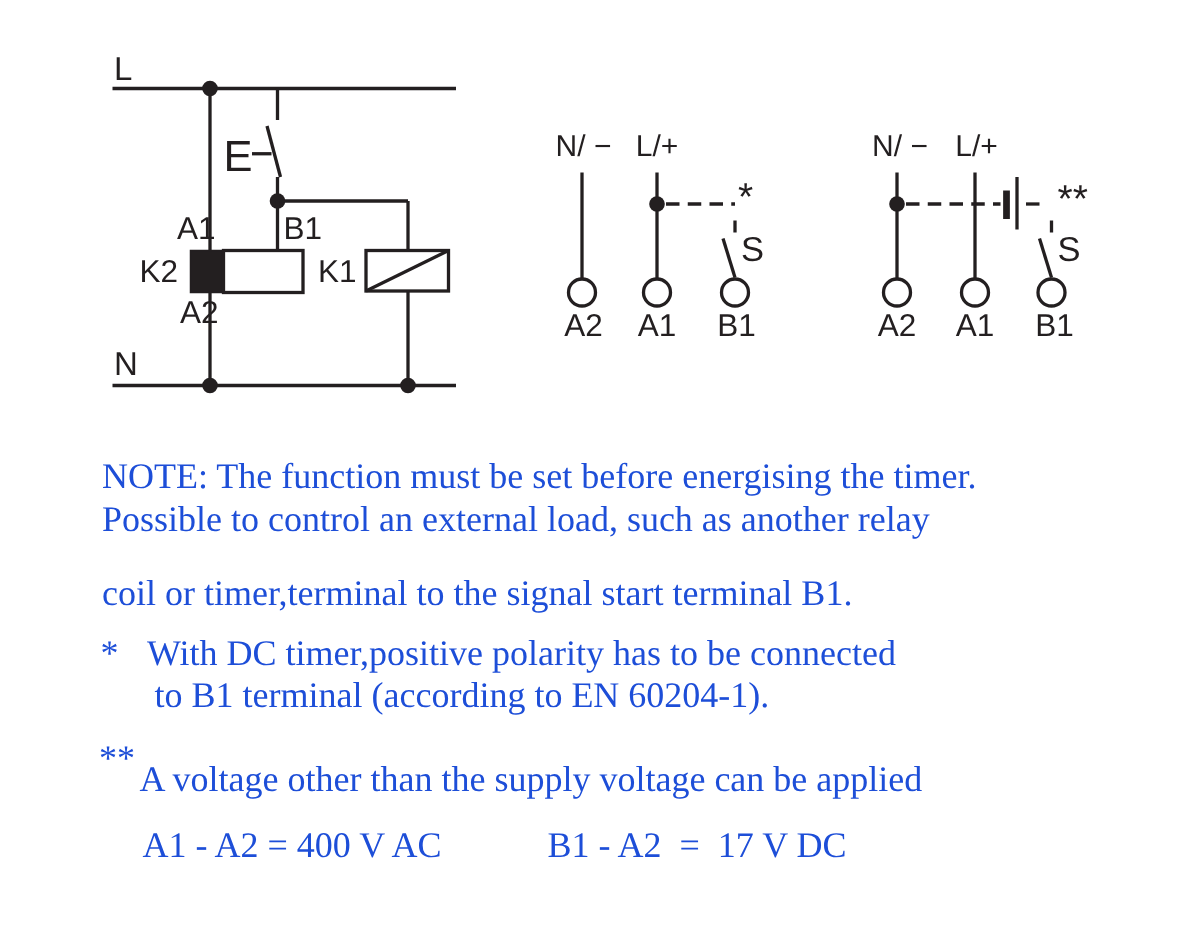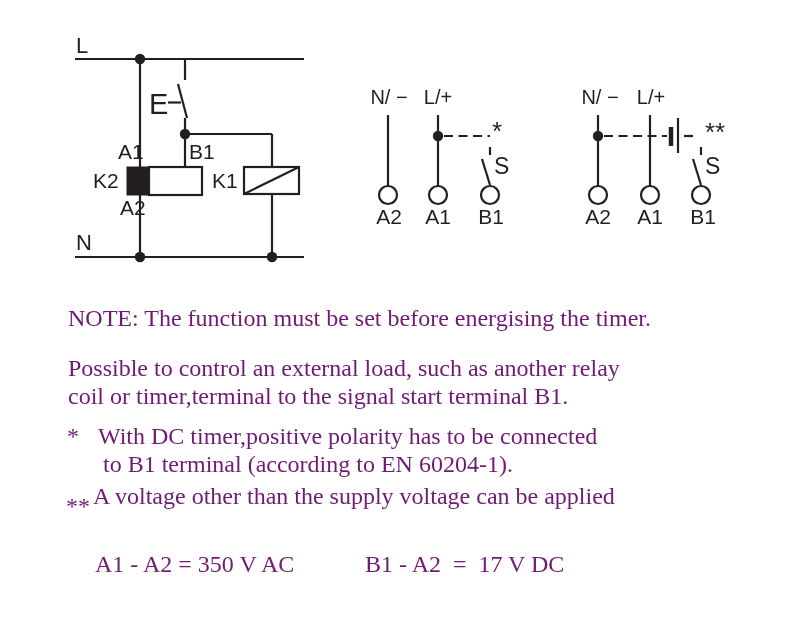--- a/index.html
+++ b/index.html
@@ -20,21 +20,21 @@
   .lbl{font-size:21px;}
   .lbl-rail{font-size:22px;}
   .lbl-top{font-size:20px;}
   .lbl-e{font-size:29px;}
   .lbl-s{font-size:23px;}
   .lbl-star{font-size:26px;}
   .mid{text-anchor:middle;}
   
   .txt{
     position:absolute;font-family:"Liberation Serif",serif;font-size:24px;
-    line-height:1;color:#701a75;white-space:pre;
+    line-height:1;color:#1d4ed8;white-space:pre;
   }
 </style>
 </head>
 <body>
 
 <div class="page">
 
   <svg class="diagram-layer" width="800" height="290" viewBox="0 0 800 290">
 
     <g>
@@ -117,26 +117,26 @@
       <circle cx="701" cy="195" r="9" class="term"></circle>
 
       <text x="598" y="224" class="lbl mid">A2</text>
       <text x="650" y="224" class="lbl mid">A1</text>
       <text x="703" y="224" class="lbl mid">B1</text>
     </g>
   </svg>
 
   <div class="txt" style="left:68px;top:306px">NOTE: The function must be set before energising the timer.</div>
 
-  <div class="txt" style="left:68px;top:356px">Possible to control an external load, such as another relay</div>
+  <div class="txt" style="left:68px;top:335px">Possible to control an external load, such as another relay</div>
   <div class="txt" style="left:68px;top:384px">coil or timer,terminal to the signal start terminal B1.</div>
 
   <div class="txt" style="left:67px;top:424px">*</div>
   <div class="txt" style="left:98px;top:424px">With DC timer,positive polarity has to be connected</div>
   <div class="txt" style="left:103px;top:452px">to B1 terminal (according to EN 60204-1).</div>
 
   <div class="txt" style="left:66px;top:494px">**</div>
-  <div class="txt" style="left:93px;top:484px">A voltage other than the supply voltage can be applied</div>
+  <div class="txt" style="left:93px;top:508px">A voltage other than the supply voltage can be applied</div>
 
-  <div class="txt" style="left:95px;top:552px">A1 - A2 = 350 V AC</div>
+  <div class="txt" style="left:95px;top:552px">A1 - A2 = 400 V AC</div>
   <div class="txt" style="left:365px;top:552px">B1 - A2  =  17 V DC</div>
 
 </div>
 
 </body></html>

